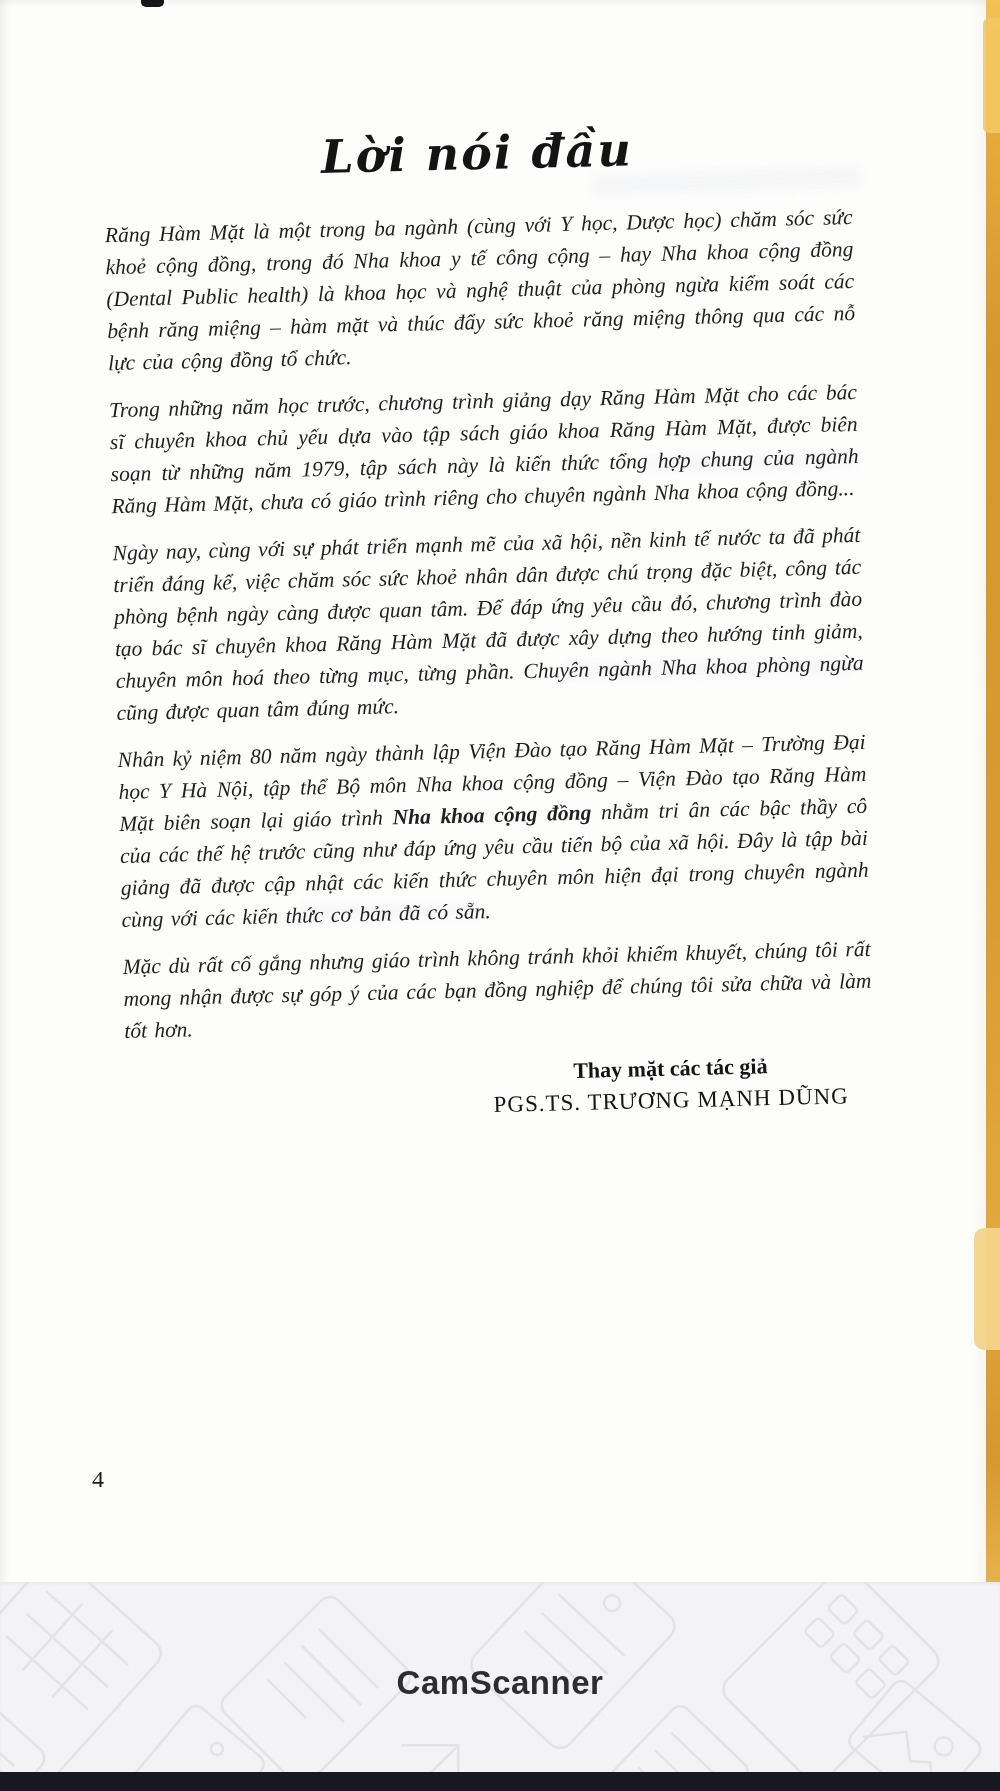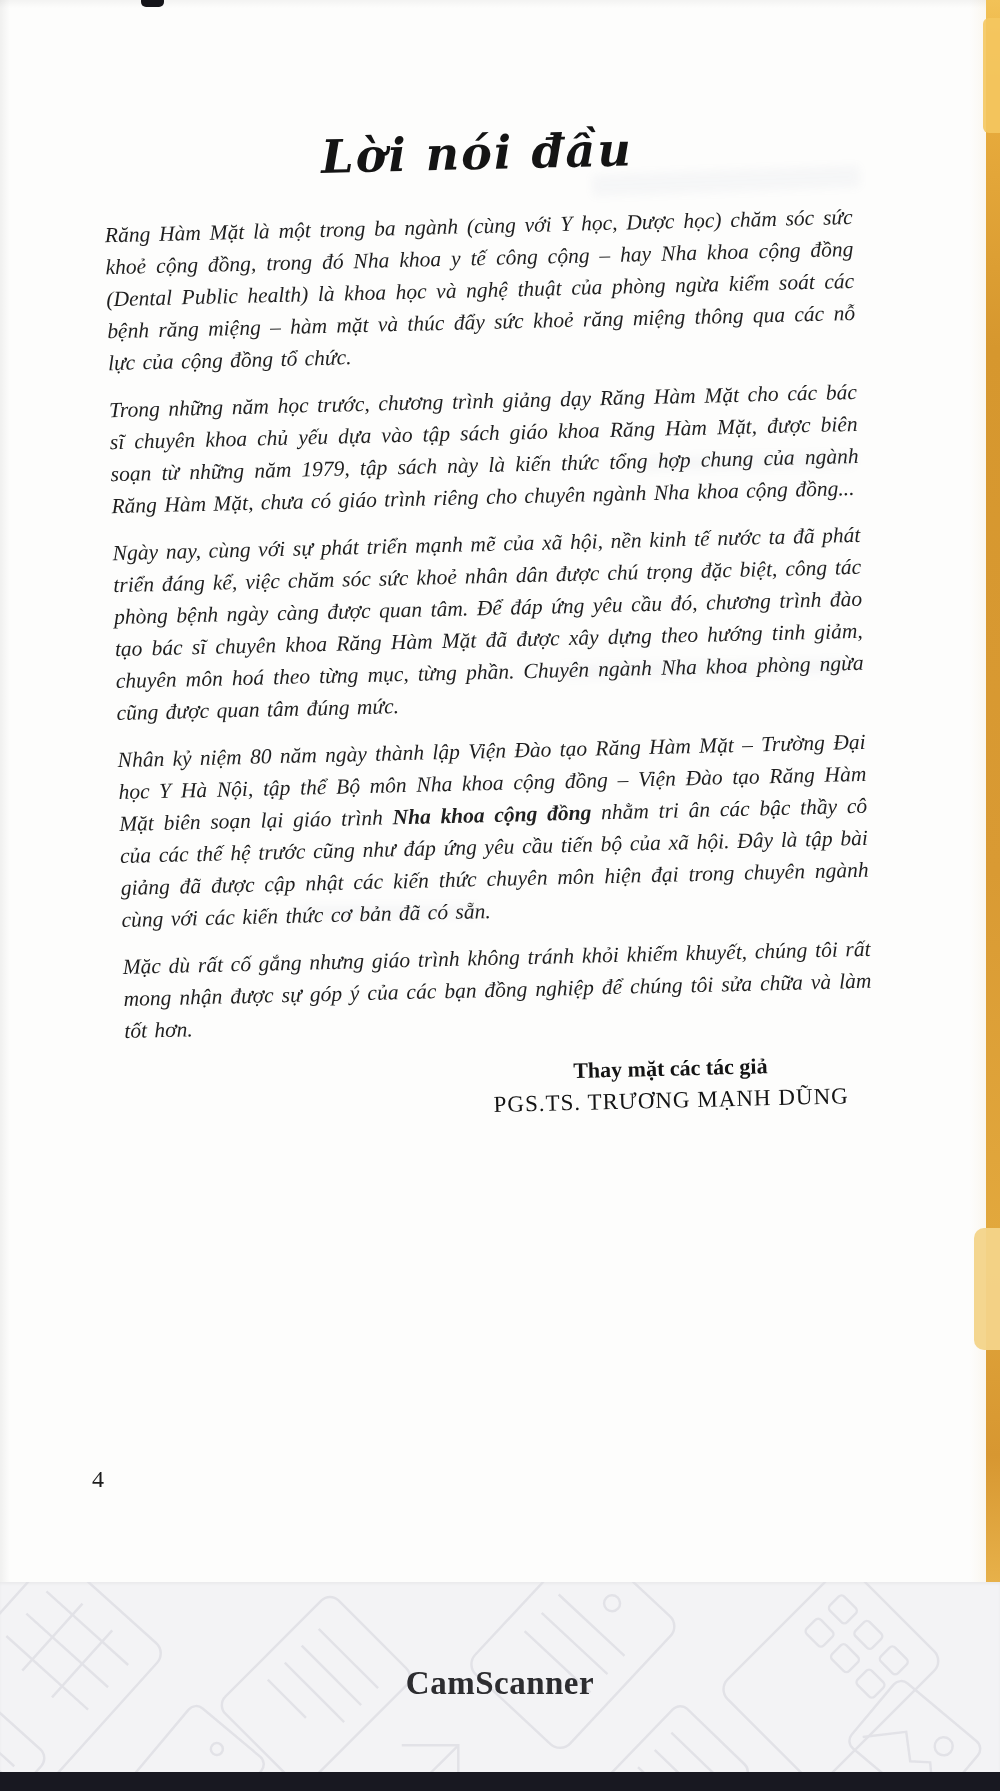--- a/index.html
+++ b/index.html
@@ -72,21 +72,21 @@
   .footer-band {
     position:absolute; left:0; top:1582px; width:1000px; height:190px;
     background:#f3f3f5; overflow:hidden;
     box-shadow:inset 0 2px 3px rgba(0,0,0,.04);
   }
   .doodles { position:absolute; left:0; top:0; }
   .brand {
     position:absolute; left:0; top:0; width:100%; height:100%;
     display:flex; align-items:center; justify-content:center;
     padding-top:12px; box-sizing:border-box;
-    font-family:Liberation Serif, serif;
+    font-family:Liberation Sans, sans-serif;
     font-weight:700; font-size:33px; color:#2d2d30; letter-spacing:.5px;
   }
   .bottom-bar {
     position:absolute; left:0; top:1772px; width:1000px; height:19px;
     background:#181821;
   }
 </style>
 </head>
 <body>
 

